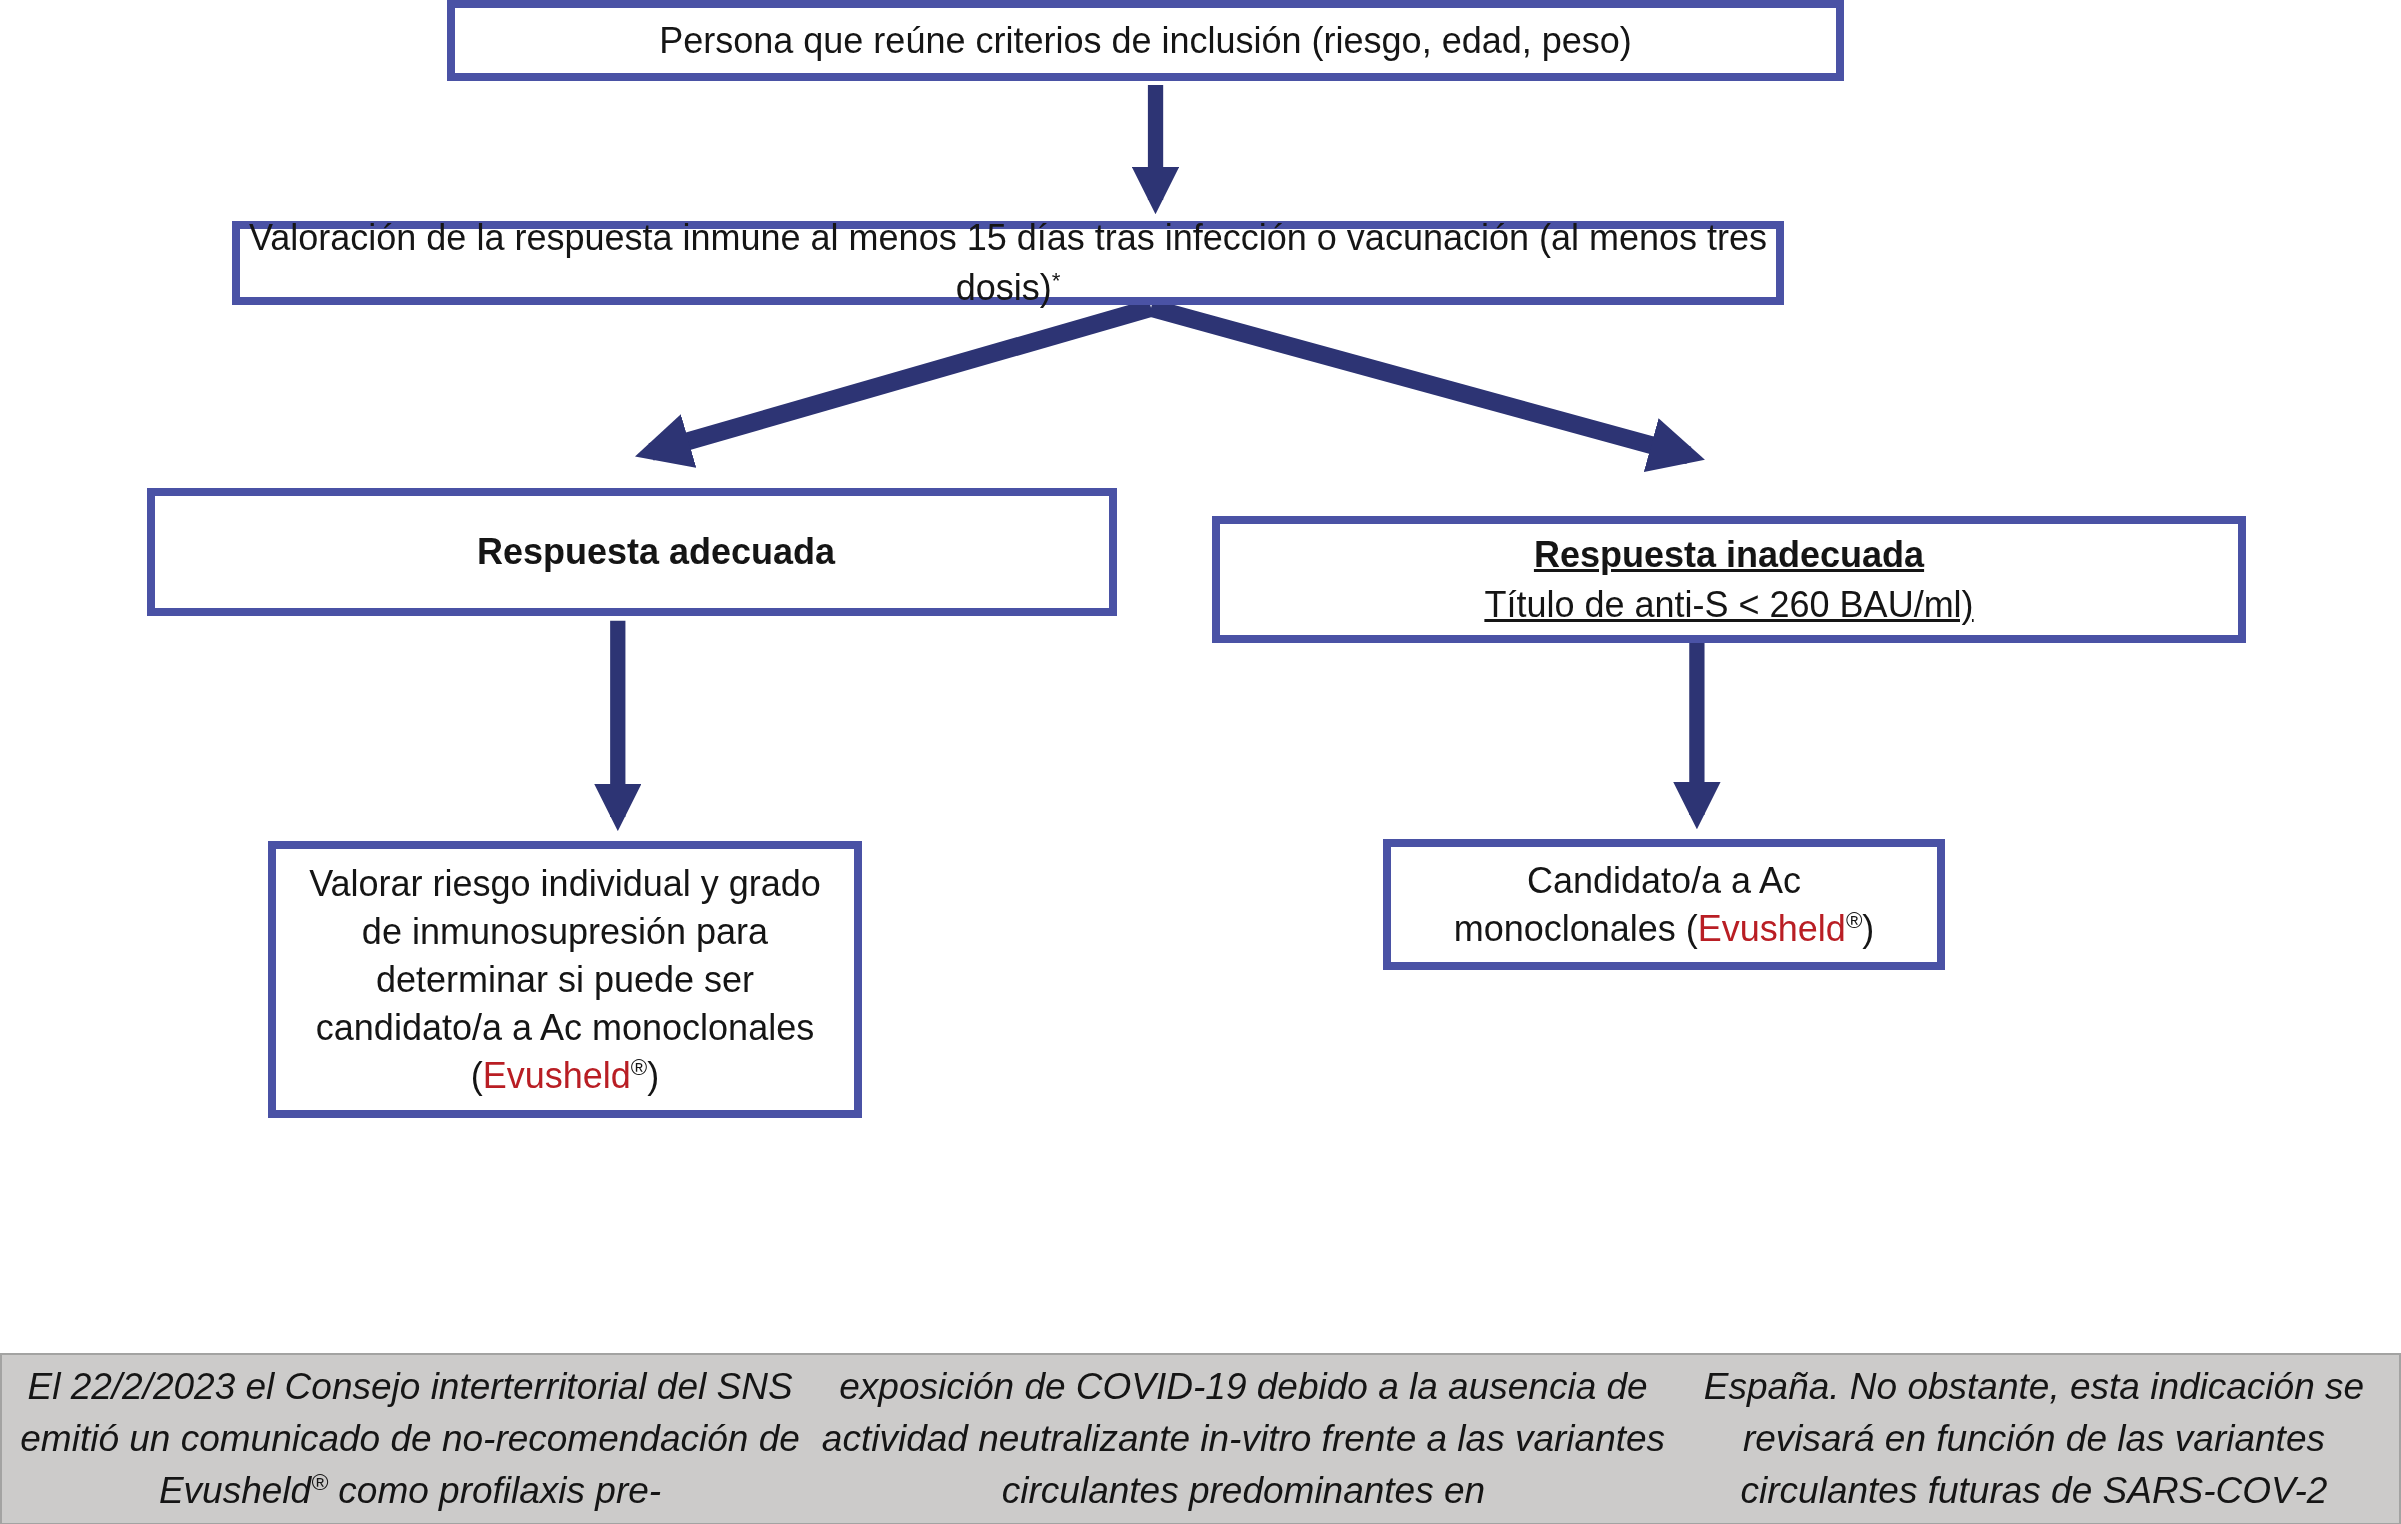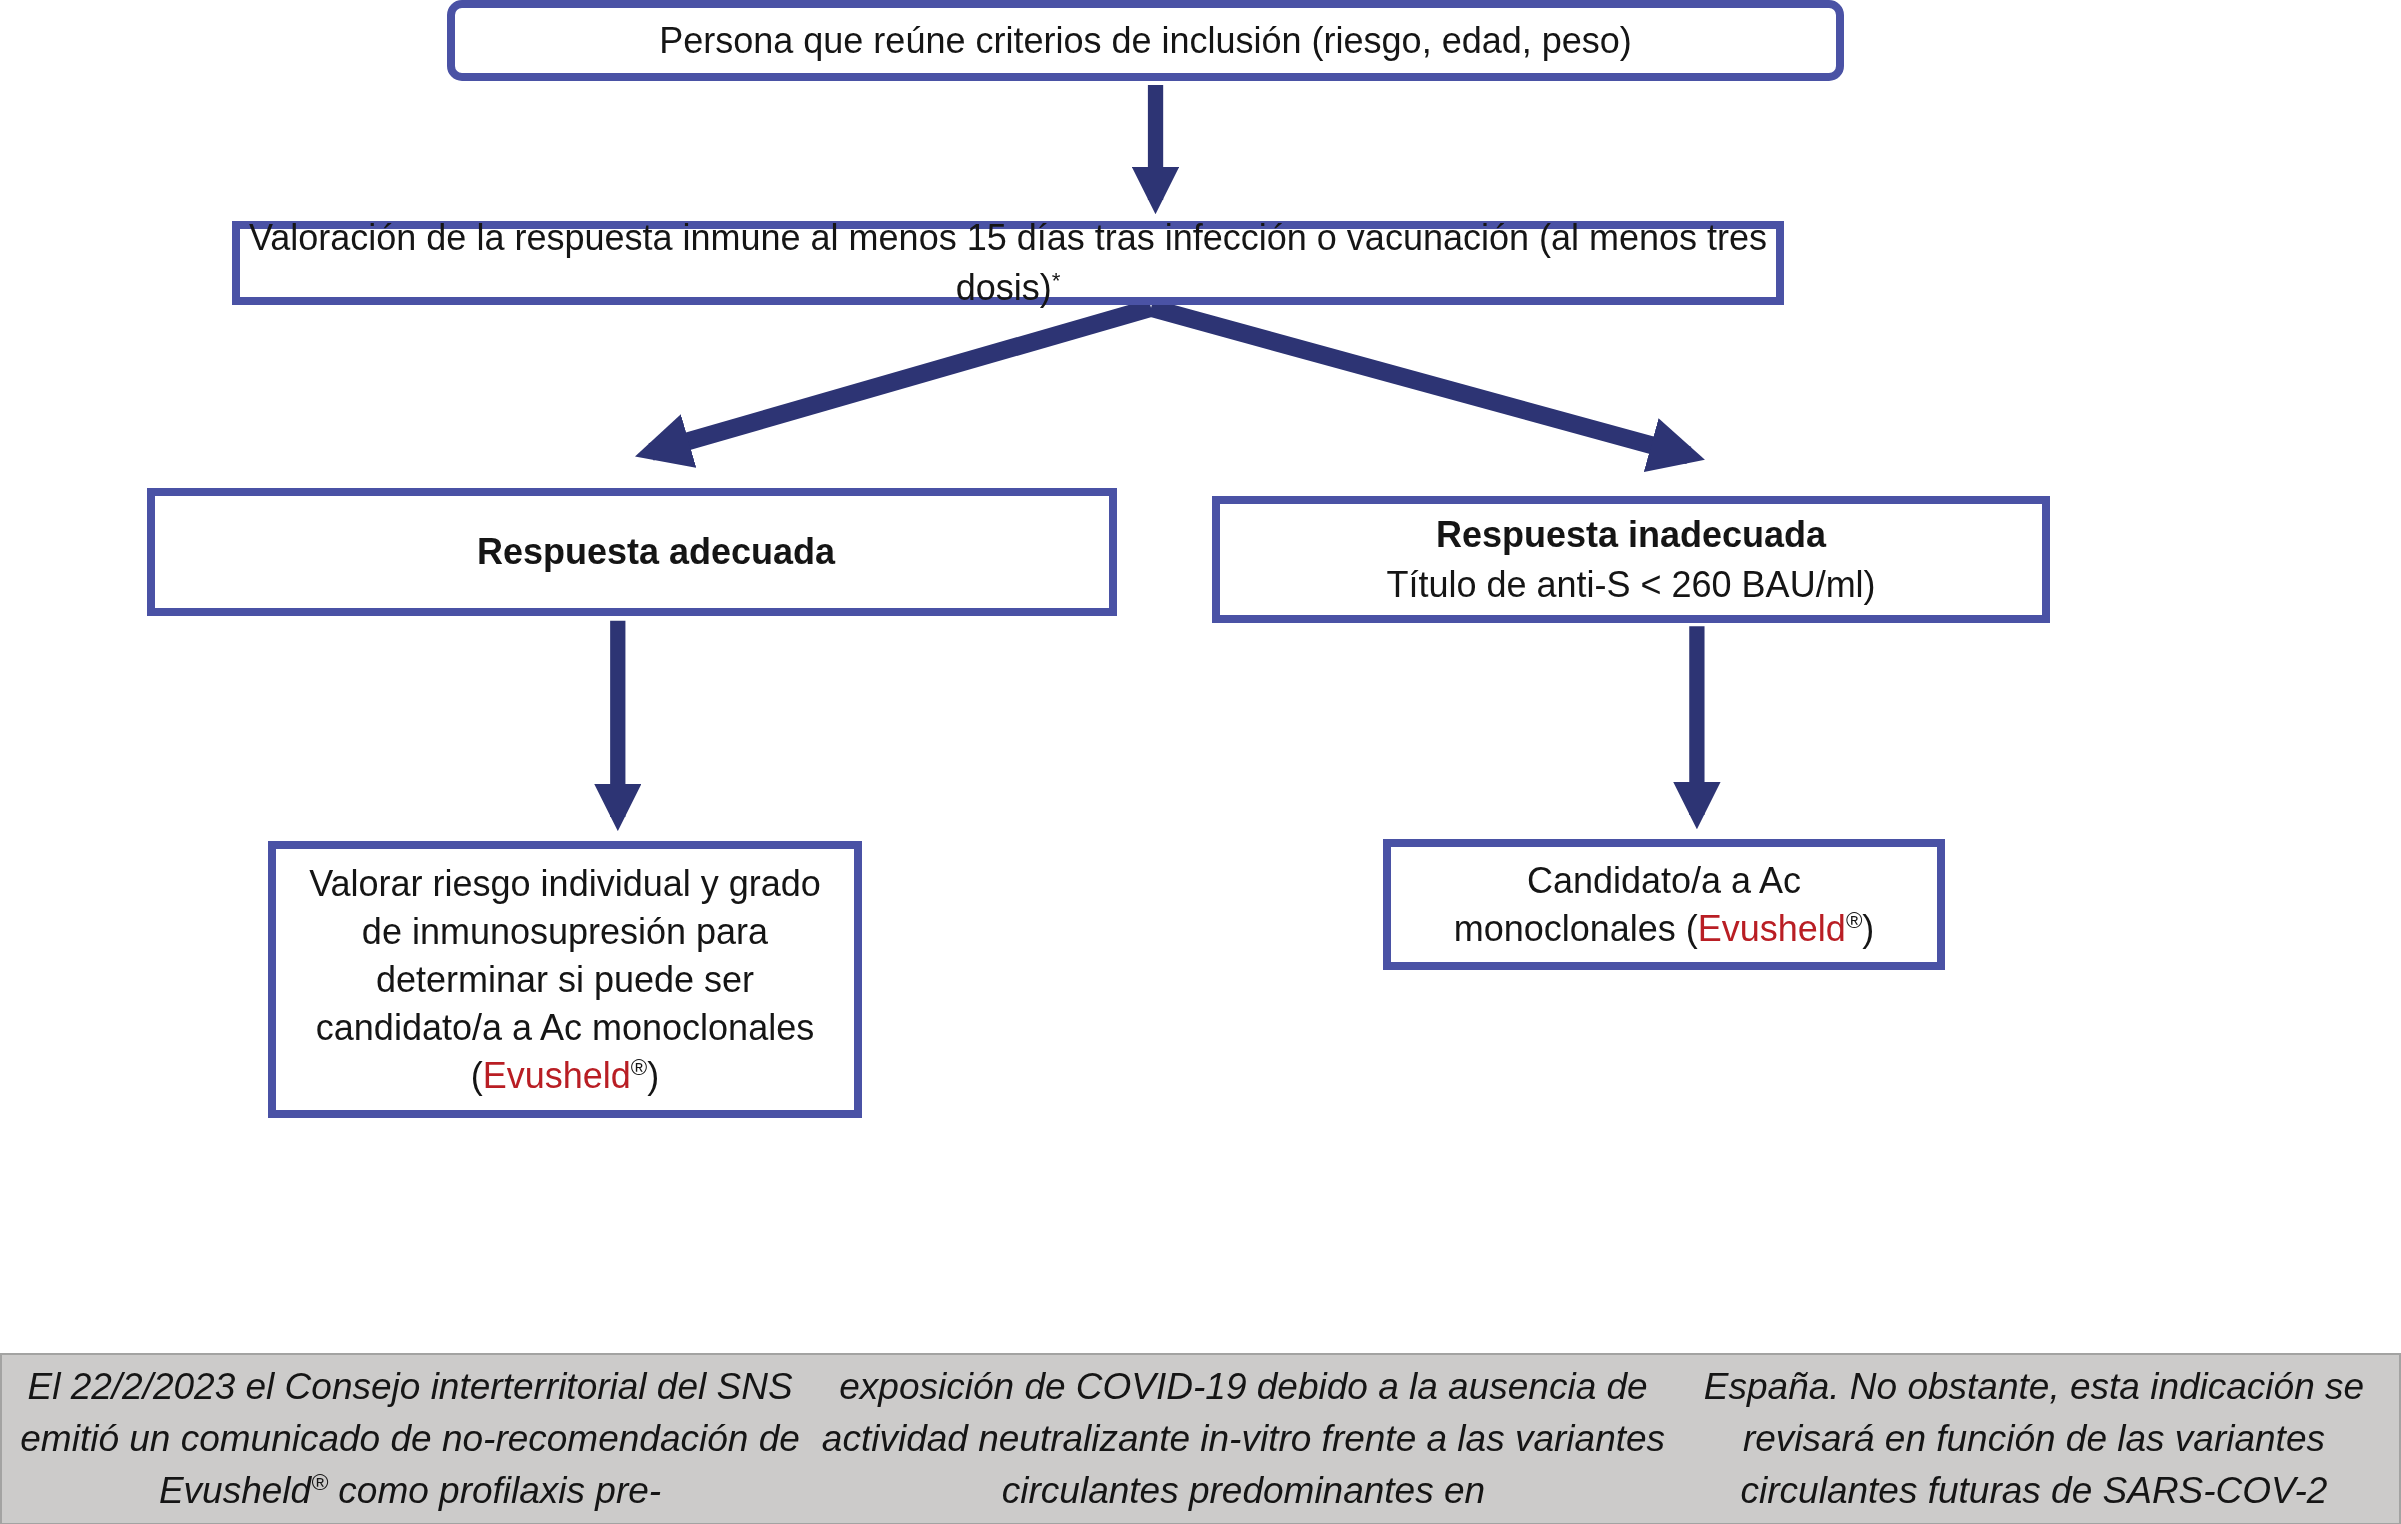--- a/index.html
+++ b/index.html
@@ -18,24 +18,24 @@
     background: var(--box-bg, #ffffff);
     border: 8px solid var(--box-border, #4a52a5);
     display: flex;
     flex-direction: column;
     align-items: center;
     justify-content: center;
     text-align: center;
     font-size: 36px;
     line-height: 50px;
   }
-  .box1 { left: 447px; top: 0;     width: 1397px; height: 81px; border-radius: 15px;  }
+  .box1 { left: 447px; top: 0;     width: 1397px; height: 81px;  }
   .box2 { left: 232px; top: 221px; width: 1552px; height: 84px;  }
   .midL { left: 147px; top: 488px; width: 970px; height: 128px; padding-left: 48px; }
-  .midR { left: 1212px; top: 496px; width: 838px; height: 127px; }
+  .midR { left: 1212px; top: 516px; width: 1034px; height: 127px; text-decoration: underline; }
   .lowL { left: 268px; top: 841px; width: 594px;  height: 277px; line-height: 48px; padding: 5.4px 12.6px; }
   .lowL .wrap { max-width: 550px; }
   .lowR { left: 1383px; top: 839px; width: 562px; height: 131px; line-height: 48px; }
   .lowR .wrap { max-width: 447px; }
   .boldline { font-weight: bold; }
   .arrows {
     position: absolute;
     left: 0; top: 0;
     width: 2401px;
     height: 1525px;

